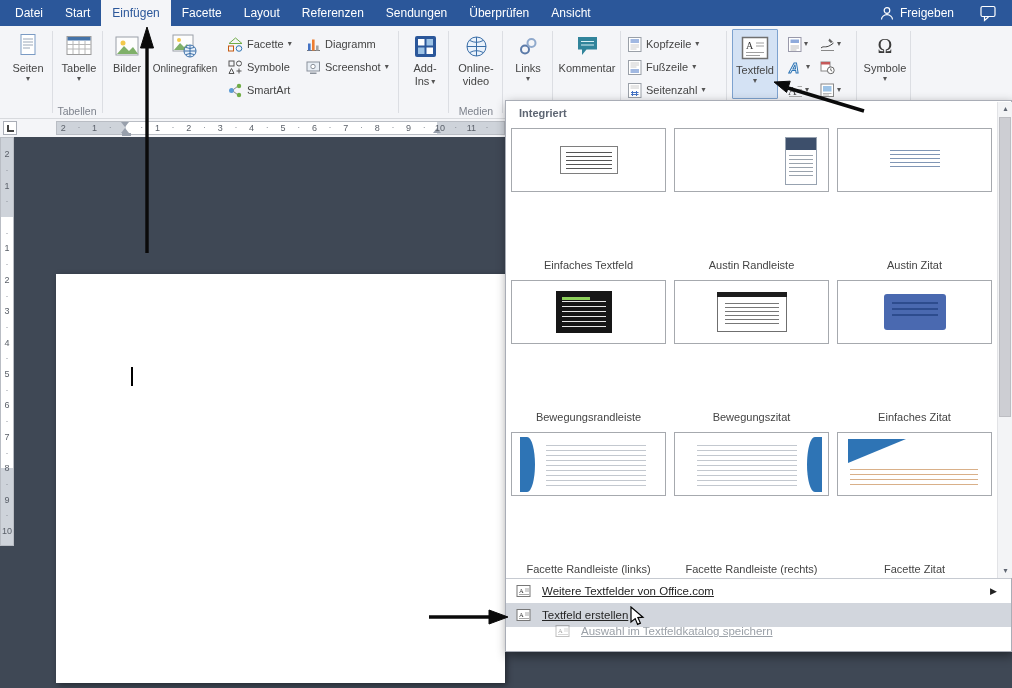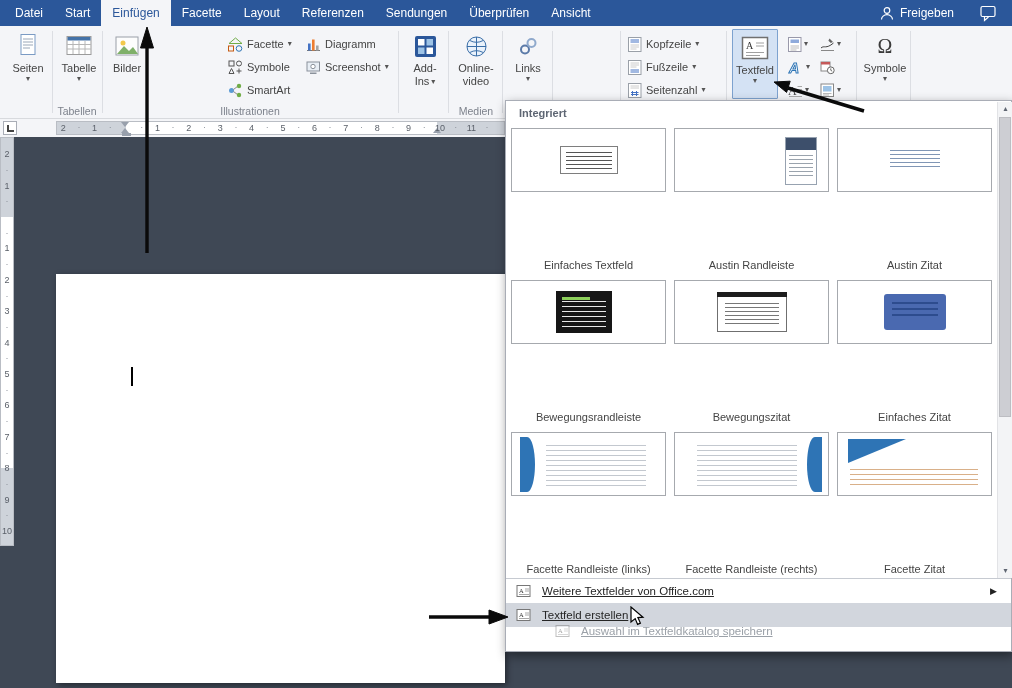--- a/index.html
+++ b/index.html
@@ -164,20 +164,32 @@
     <div class="rlarge" style="left:106px;width:42px">
       <span class="ic">
         <svg width="24" height="24">
             <rect x="1" y="3" width="22" height="18" fill="#fdfdfd" stroke="#9aa0a8"></rect>
             <circle cx="8" cy="9" r="2.5" fill="#f2c84b"></circle>
             <path d="M2 20 L9 12 L14 17 L18 13 L23 20 Z" fill="#7fb069"></path>
           </svg>
       </span>
       <span class="lbl">Bilder</span>
     </div>
+    <div class="rlarge" style="left:150px;width:70px">
+      <span class="ic">
+        <svg width="26" height="26">
+            <rect x="1" y="2" width="20" height="16" fill="#fdfdfd" stroke="#9aa0a8"></rect>
+            <circle cx="7" cy="7" r="2" fill="#f2c84b"></circle>
+            <path d="M2 17 L8 10 L12 14 L15 11 L20 17 Z" fill="#7fb069"></path>
+            <circle cx="18" cy="18" r="6" fill="#e8f1fa" stroke="#3a6ea8"></circle>
+            <path d="M12.3 18 h11.4 M18 12.3 v11.4 M14 14.5 a9 9 0 0 0 8 0 M14 21.5 a9 9 0 0 1 8 0" stroke="#3a6ea8" fill="none"></path>
+          </svg>
+      </span>
+      <span class="lbl lbl-sm">Onlinegrafiken</span>
+    </div>
 
     <div class="rsmall" style="left:228px;top:8px">
       <span>
         <svg width="15" height="15">
             <rect x="0.5" y="9" width="5" height="5" fill="none" stroke="#c55a11"></rect>
             <circle cx="11" cy="11.5" r="2.8" fill="none" stroke="#2e75b6"></circle>
             <path d="M7.5 1 L14 6.5 L1 6.5 Z" fill="none" stroke="#70ad47"></path>
           </svg>
       </span>
       <span>Facette</span>
@@ -220,21 +232,20 @@
       <span>
         <svg width="15" height="15">
             <rect x="1" y="2" width="12.5" height="9" fill="#e8eef5" stroke="#8a919b"></rect>
             <circle cx="7" cy="6.5" r="2.2" fill="#fff" stroke="#8a919b"></circle>
             <rect x="4" y="12.5" width="6.5" height="1.5" fill="#8a919b"></rect>
           </svg>
       </span>
       <span>Screenshot</span>
       <span class="arrowdn">▾</span>
     </div>
-    <div class="grpl" style="left:106px;width:288px">Illustrationen</div>
     <div class="vsep" style="left:398px"></div>
 
     <div class="rlarge" style="left:404px;width:42px">
       <span class="ic">
         <svg width="23" height="23">
             <rect x="1" y="1" width="21" height="21" rx="2" fill="#2b579a"></rect>
             <rect x="4" y="4" width="6.5" height="6.5" fill="#fff"></rect>
             <rect x="12.5" y="4" width="6.5" height="6.5" fill="#9dc3e6"></rect>
             <rect x="4" y="12.5" width="6.5" height="6.5" fill="#9dc3e6"></rect>
             <rect x="12.5" y="12.5" width="6.5" height="6.5" fill="#fff"></rect>
@@ -266,20 +277,29 @@
         <svg width="21" height="21">
             <circle cx="7" cy="13.5" r="4" fill="none" stroke="#5b7aa8" stroke-width="2"></circle>
             <circle cx="13.5" cy="7" r="4" fill="none" stroke="#8fa9cc" stroke-width="2"></circle>
           </svg>
       </span>
       <span class="lbl">Links</span>
       <span class="arrowdn">▾</span>
     </div>
     <div class="vsep" style="left:552px"></div>
 
+    <div class="rlarge" style="left:558px;width:58px">
+      <span class="ic">
+        <svg width="23" height="22">
+            <path d="M2 2 h19 v12.5 h-10.5 l-4.5 5.5 v-5.5 h-4 Z" fill="#31849b"></path>
+            <path d="M5 6.5 h13 M5 10 h13" stroke="#d9f0f5"></path>
+          </svg>
+      </span>
+      <span class="lbl">Kommentar</span>
+    </div>
     <div class="vsep" style="left:620px"></div>
 
     <div class="rsmall" style="left:628px;top:8px">
       <span>
         <svg width="14" height="15">
             <rect x="0.5" y="0.5" width="12.5" height="14" fill="#fff" stroke="#9aa0a8"></rect>
             <path d="M2.5 3 h8.5 M2.5 5 h8.5" stroke="#4472c4"></path>
             <path d="M2.5 8 h8.5 M2.5 10 h8.5 M2.5 12 h6" stroke="#ccc"></path>
           </svg>
       </span>

